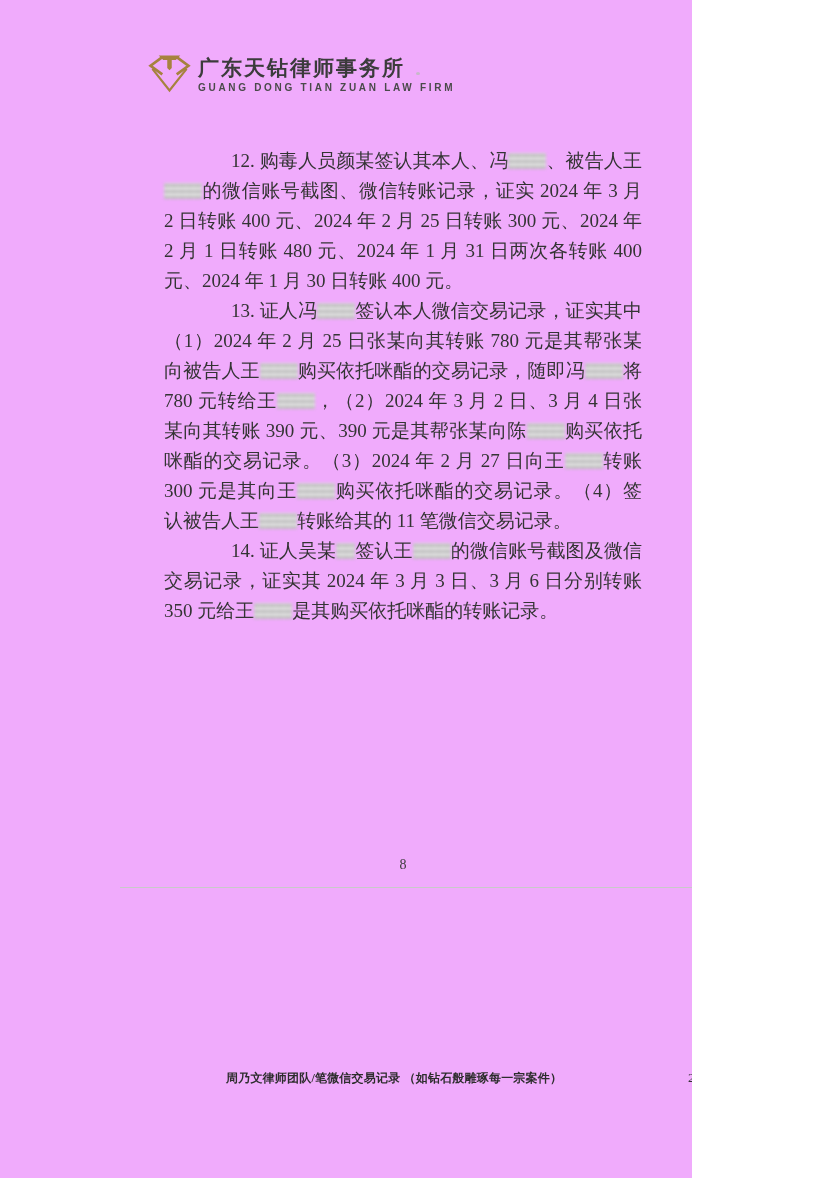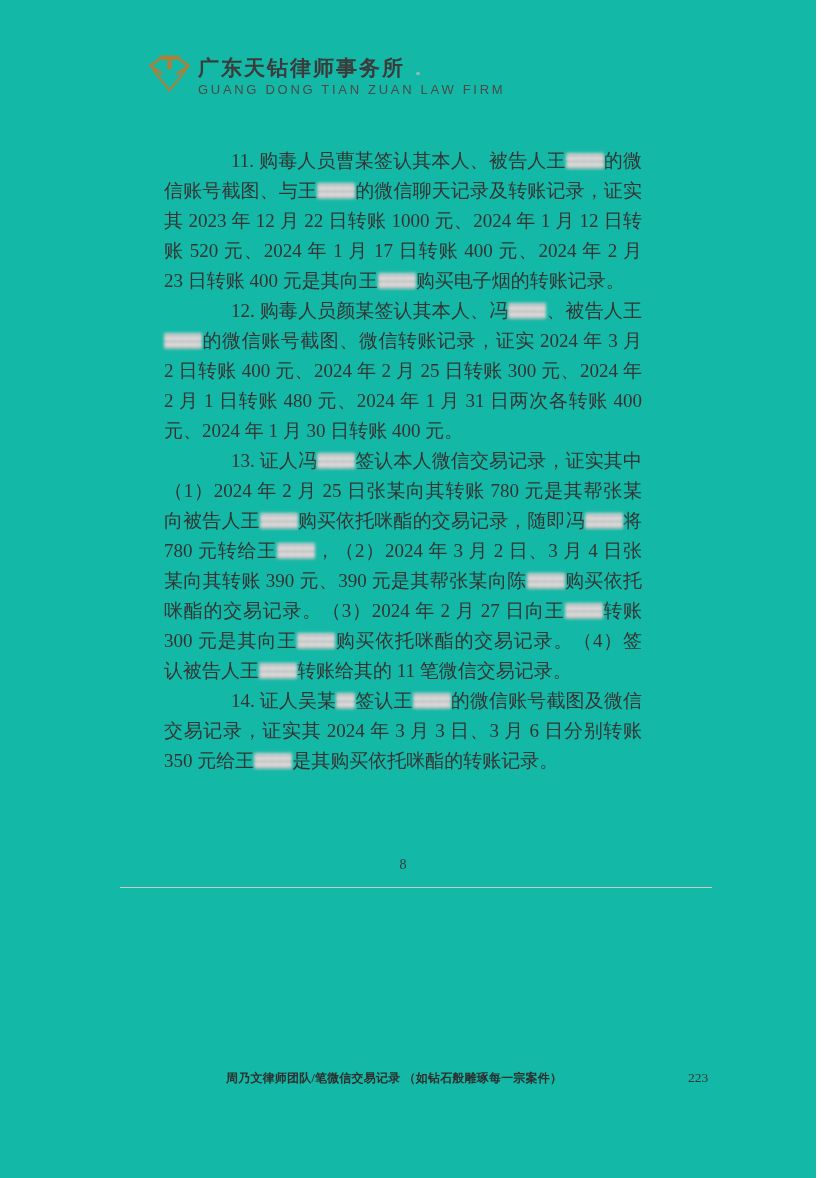--- a/index.html
+++ b/index.html
@@ -1,20 +1,20 @@
 <!DOCTYPE html>
 <html><head>
 <meta charset="utf-8">
 <style>
   html, body { margin: 0; padding: 0; background: #ffffff; }
   .page {
     position: relative;
-    width: 816px;
+    width: 692px;
     height: 1178px;
-    background: #14b8a6;
+    background: #f0abfc;
     overflow: hidden;
     font-family: "Liberation Serif", "DejaVu Serif", serif;
     color: #343434;
   }
 
   
   .header {
     position: absolute;
     left: 147px;
     top: 50px;
@@ -28,22 +28,22 @@
     font-family: "Liberation Sans", "DejaVu Sans", sans-serif;
     font-weight: bold;
     font-size: 21px;
     line-height: 1.05;
     letter-spacing: 2px;
     color: #3b3b3b;
     white-space: nowrap;
   }
   .firm-en {
     font-family: "Liberation Sans", "DejaVu Sans", sans-serif;
-    font-weight: normal;
-    font-size: 13px;
+    font-weight: bold;
+    font-size: 10px;
     letter-spacing: 2.7px;
     color: #4a4a4a;
     margin-top: 3px;
     white-space: nowrap;
   }
   .speck {
     position: absolute;
     left: 416px; top: 72px;
     width: 4px; height: 3px;
     background: #bcbcbc;
@@ -131,21 +131,20 @@
       </svg>
     </div>
     <div class="firm">
       <div class="firm-cn">广东天钻律师事务所</div>
       <div class="firm-en">GUANG DONG TIAN ZUAN LAW FIRM</div>
     </div>
   </div>
   <div class="speck"></div>
 
   <div class="doc-body">
-      <p class="para">11. 购毒人员曹某签认其本人、被告人王<span class="redact" style="width: 38px;"></span>的微信账号截图、与王<span class="redact" style="width: 38px;"></span>的微信聊天记录及转账记录，证实其 2023 年 12 月 22 日转账 1000 元、2024 年 1 月 12 日转账 520 元、2024 年 1 月 17 日转账 400 元、2024 年 2 月 23 日转账 400 元是其向王<span class="redact" style="width: 38px;"></span>购买电子烟的转账记录。</p>
       <p class="para">12. 购毒人员颜某签认其本人、冯<span class="redact" style="width: 38px;"></span>、被告人王<span class="redact" style="width: 38px;"></span>的微信账号截图、微信转账记录，证实 2024 年 3 月 2 日转账 400 元、2024 年 2 月 25 日转账 300 元、2024 年 2 月 1 日转账 480 元、2024 年 1 月 31 日两次各转账 400 元、2024 年 1 月 30 日转账 400 元。</p>
       <p class="para">13. 证人冯<span class="redact" style="width: 38px;"></span>签认本人微信交易记录，证实其中（1）2024 年 2 月 25 日张某向其转账 780 元是其帮张某向被告人王<span class="redact" style="width: 38px;"></span>购买依托咪酯的交易记录，随即冯<span class="redact" style="width: 38px;"></span>将 780 元转给王<span class="redact" style="width: 38px;"></span>，（2）2024 年 3 月 2 日、3 月 4 日张某向其转账 390 元、390 元是其帮张某向陈<span class="redact" style="width: 38px;"></span>购买依托咪酯的交易记录。（3）2024 年 2 月 27 日向王<span class="redact" style="width: 38px;"></span>转账 300 元是其向王<span class="redact" style="width: 38px;"></span>购买依托咪酯的交易记录。（4）签认被告人王<span class="redact" style="width: 38px;"></span>转账给其的 11 笔微信交易记录。</p>
       <p class="para">14. 证人吴某<span class="redact" style="width: 19px;"></span>签认王<span class="redact" style="width: 38px;"></span>的微信账号截图及微信交易记录，证实其 2024 年 3 月 3 日、3 月 6 日分别转账 350 元给王<span class="redact" style="width: 38px;"></span>是其购买依托咪酯的转账记录。</p>
     </div>
 
   <div class="page-num-inner">8</div>
 
   <div class="rule"></div>
 
   <div class="footer-text">周乃文律师团队/笔微信交易记录 （如钻石般雕琢每一宗案件）</div>

